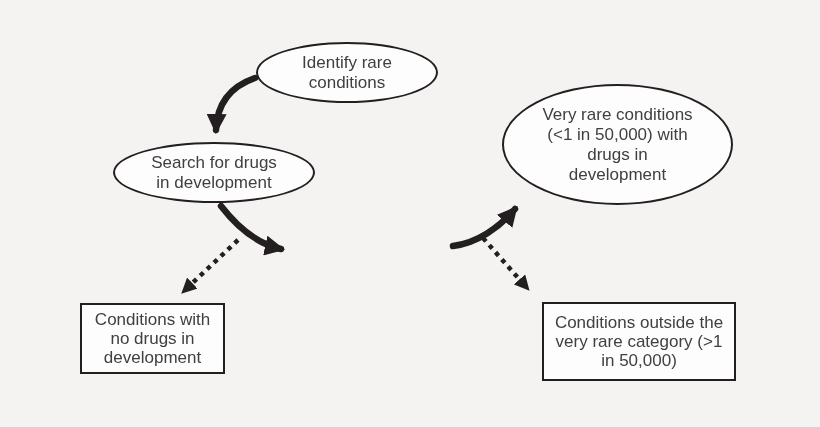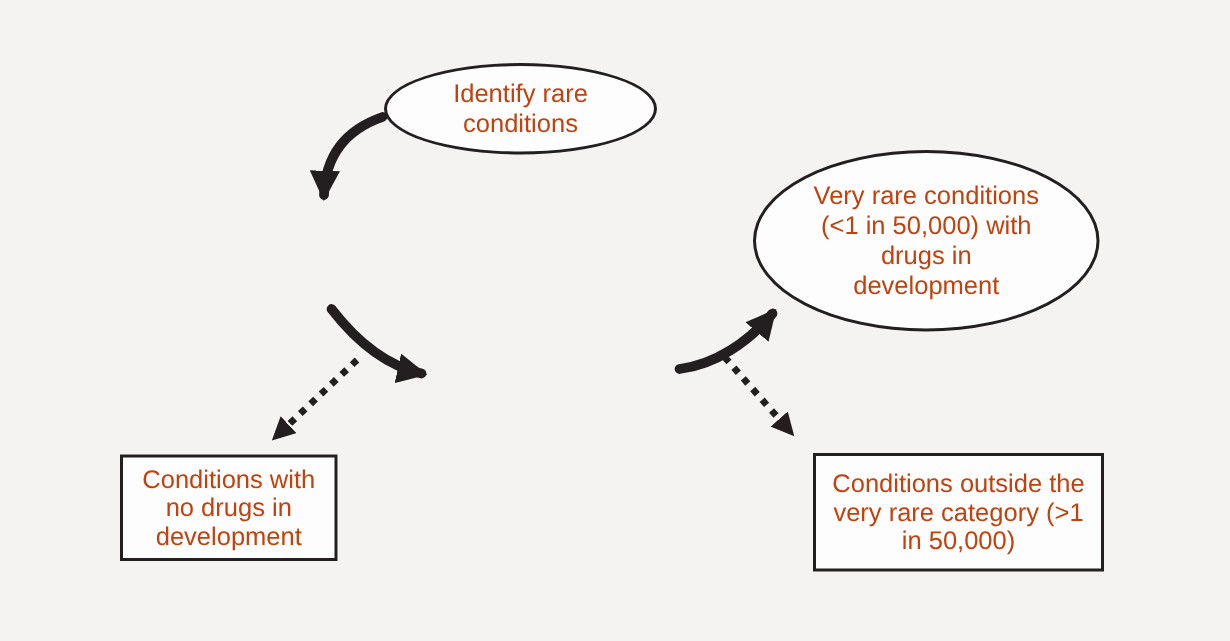--- a/index.html
+++ b/index.html
@@ -4,21 +4,21 @@
 <style>
   html, body { margin: 0; padding: 0; }
   body { background: #f4f3f1; }
   .canvas {
     position: relative;
     width: 820px;
     height: 427px;
     background: #f4f3f1;
     overflow: hidden;
     font-family: "Liberation Sans", sans-serif;
-    color: #c2410c;
+    color: #404040;
     border-radius: 11px;
   }
   .edges-layer {
     position: absolute;
     left: 0; top: 0;
     width: 820px; height: 427px;
   }
   .node {
     position: absolute;
     display: flex;
@@ -76,23 +76,27 @@
     <path class="dotted-edge" marker-end="url(#ah-dotted)" d="M 238,240 L 184,291"></path>
 
     <path class="dotted-edge" marker-end="url(#ah-dotted)" d="M 483,238 L 527,288"></path>
   </svg>
 
   <div class="node ellipse" style="left:256px; top:42px; width:182px; height:61px;">
     <span class="label">Identify rare
 conditions</span>
   </div>
 
+  <div class="node ellipse" style="left:113px; top:142px; width:202px; height:61px;">
+    <span class="label">Search for drugs
+in development</span>
+  </div>
 
 
-  <div class="node ellipse" style="left:502px; top:100px; width:231px; height:121px;">
+  <div class="node ellipse" style="left:502px; top:84px; width:231px; height:121px;">
     <span class="label">Very rare conditions
 (&lt;1 in 50,000) with
 drugs in
 development</span>
   </div>
 
   <div class="node rectbox" style="left:80px; top:303px; width:145px; height:71px;text-align:center;">
     <span class="label">Conditions with
 no drugs in
 development</span>

